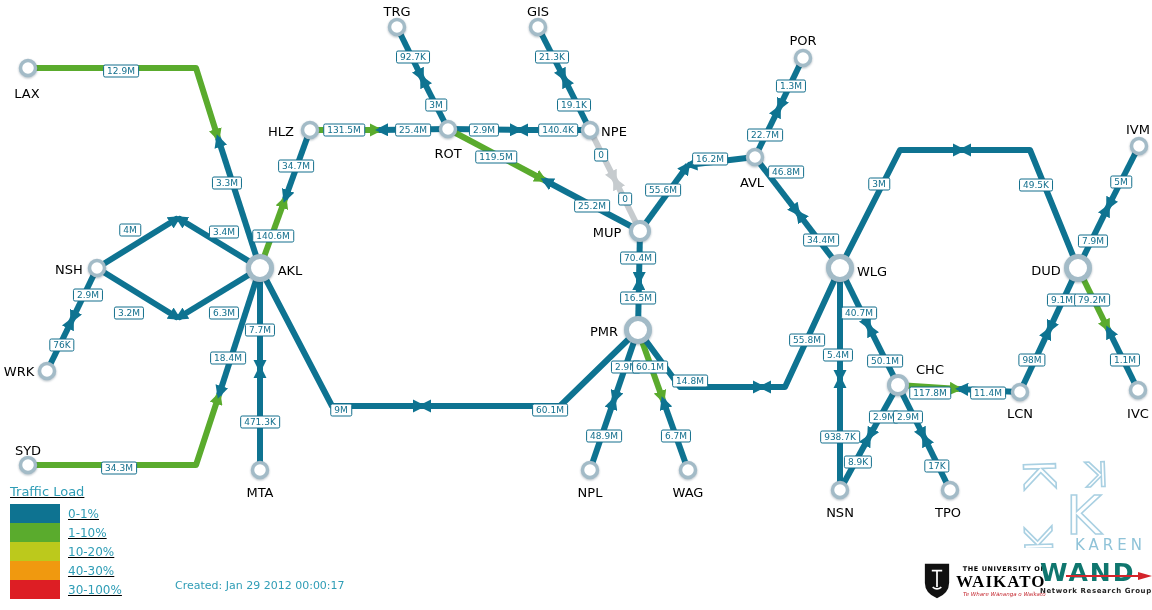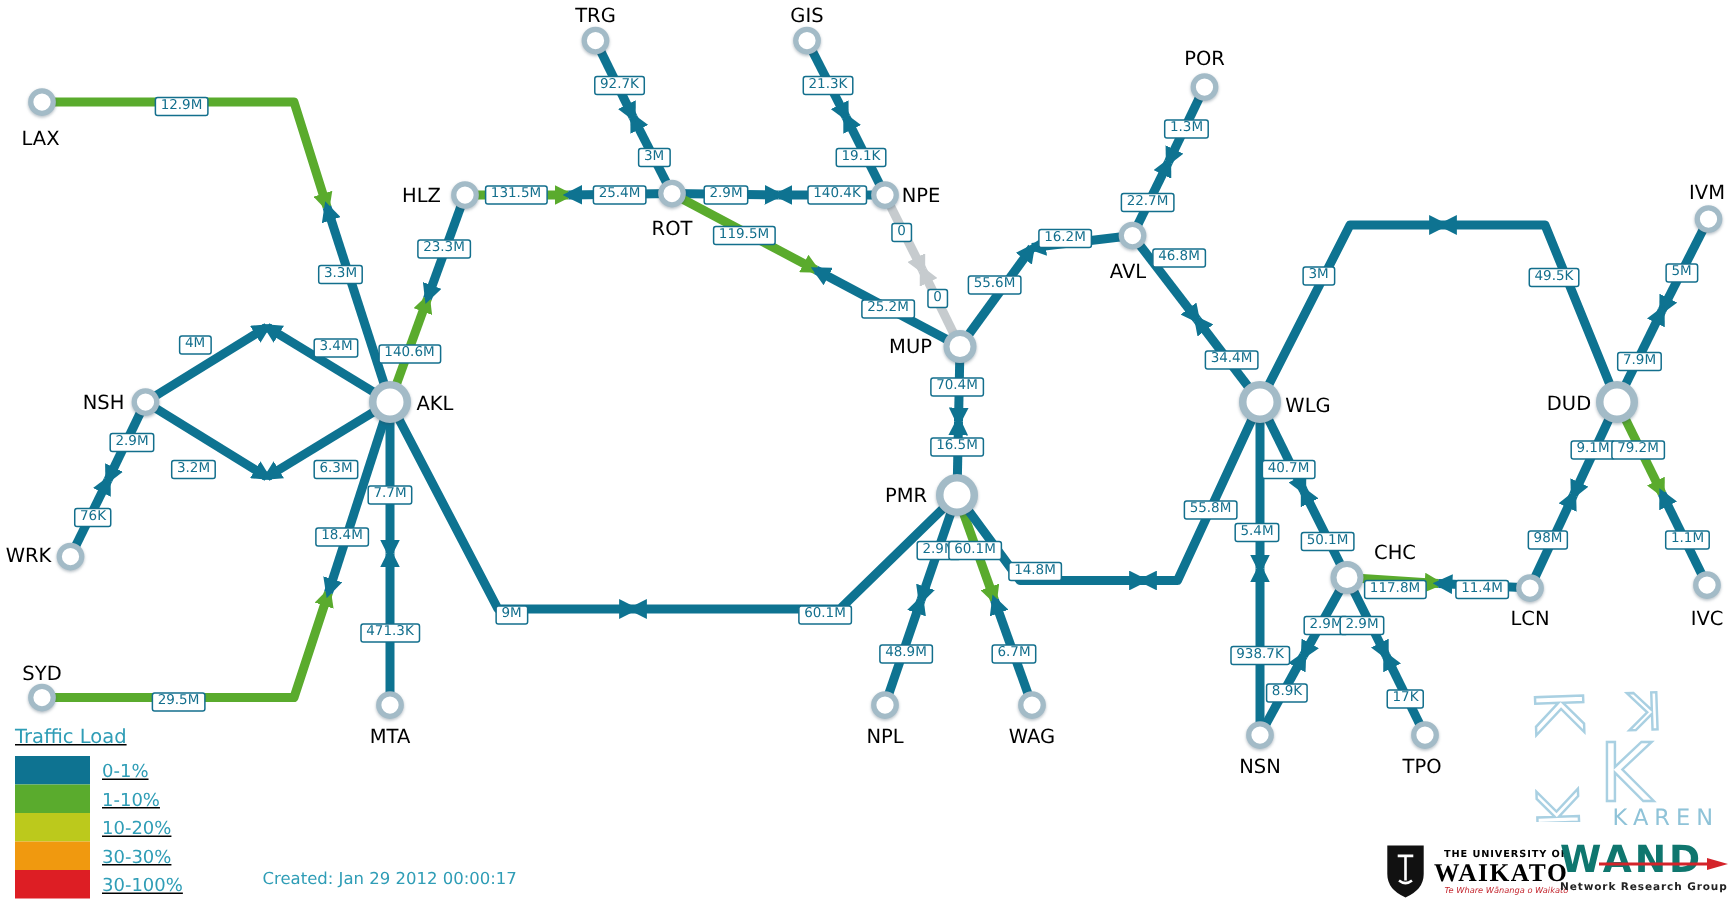--- a/index.html
+++ b/index.html
@@ -165,30 +165,30 @@
   <div class="nlabel" style="left:840px;top:512px">NSN</div>
   <div class="nlabel" style="left:948px;top:512px">TPO</div>
   <div class="nlabel" style="left:930px;top:369px">CHC</div>
   <div class="nlabel" style="left:1020px;top:413px">LCN</div>
   <div class="nlabel" style="left:1046px;top:270px">DUD</div>
   <div class="nlabel" style="left:1138px;top:129px">IVM</div>
   <div class="nlabel" style="left:1138px;top:413px">IVC</div>
 
   <div class="elabel" style="left:121px;top:71px">12.9M</div>
   <div class="elabel" style="left:227px;top:183px">3.3M</div>
-  <div class="elabel" style="left:119px;top:468px">29.5M</div>
+  <div class="elabel" style="left:119px;top:468px">34.3M</div>
   <div class="elabel" style="left:228px;top:358px">18.4M</div>
   <div class="elabel" style="left:130px;top:230px">4M</div>
   <div class="elabel" style="left:224px;top:232px">3.4M</div>
   <div class="elabel" style="left:129px;top:313px">3.2M</div>
   <div class="elabel" style="left:224px;top:313px">6.3M</div>
   <div class="elabel" style="left:88px;top:295px">2.9M</div>
   <div class="elabel" style="left:62px;top:345px">76K</div>
   <div class="elabel" style="left:273px;top:236px">140.6M</div>
-  <div class="elabel" style="left:296px;top:166px">23.3M</div>
+  <div class="elabel" style="left:296px;top:166px">34.7M</div>
   <div class="elabel" style="left:344px;top:130px">131.5M</div>
   <div class="elabel" style="left:413px;top:130px">25.4M</div>
   <div class="elabel" style="left:436px;top:105px">3M</div>
   <div class="elabel" style="left:413px;top:57px">92.7K</div>
   <div class="elabel" style="left:484px;top:130px">2.9M</div>
   <div class="elabel" style="left:558px;top:130px">140.4K</div>
   <div class="elabel" style="left:552px;top:57px">21.3K</div>
   <div class="elabel" style="left:574px;top:105px">19.1K</div>
   <div class="elabel" style="left:496px;top:157px">119.5M</div>
   <div class="elabel" style="left:592px;top:206px">25.2M</div>
@@ -240,21 +240,21 @@
     <div class="legend-row">
       <div class="swatch" style="background-color: rgb(90, 171, 45);"></div>
       <div class="legend-label">1-10%</div>
     </div>
     <div class="legend-row">
       <div class="swatch" style="background-color: rgb(188, 201, 28);"></div>
       <div class="legend-label">10-20%</div>
     </div>
     <div class="legend-row">
       <div class="swatch" style="background-color: rgb(240, 153, 15);"></div>
-      <div class="legend-label">30-30%</div>
+      <div class="legend-label">40-30%</div>
     </div>
     <div class="legend-row">
       <div class="swatch" style="background-color: rgb(221, 30, 36);"></div>
       <div class="legend-label">30-100%</div>
     </div>
   </div>
 
   <div class="created">Created: Jan 29 2012 00:00:17</div>
 
   <div class="karen-logo">

